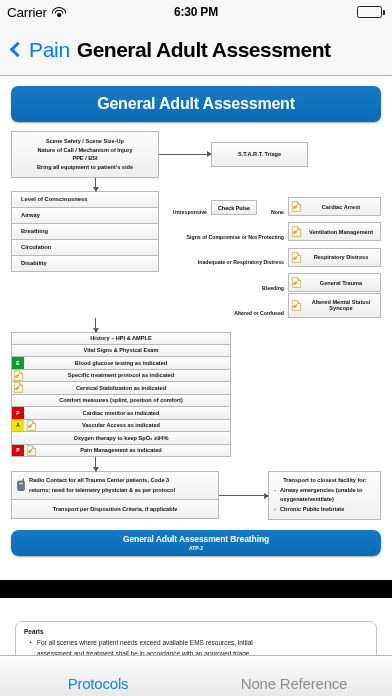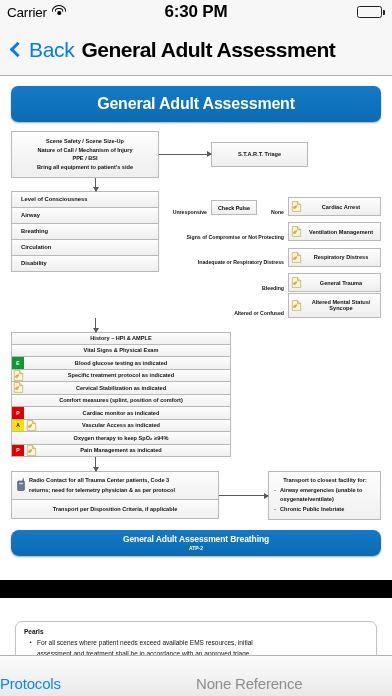--- a/index.html
+++ b/index.html
@@ -10,33 +10,33 @@
     overflow: hidden;
   }
   .phone { position: relative; width: 392px; height: 696px; background: #fff; }
 
   
   .statusbar {
     height: 24px; background: #f7f7f7;
     display: flex; align-items: center; position: relative;
     padding: 0 7px; font-size: 13.5px; color: #000;
   }
-  .sb-left { display: flex; align-items: flex-start; gap: 5px; }
+  .sb-left { display: flex; align-items: center; gap: 5px; }
   .sb-carrier { font-size: 13.5px; letter-spacing: -0.2px; }
   .wifi { width: 15px; height: 11px; position: relative; }
   .wifi i {
     position: absolute; left: 50%; transform: translateX(-50%);
     border: 1.6px solid #000; border-bottom: none; border-radius: 50% 50% 0 0 / 100% 100% 0 0;
   }
   .wifi i:nth-child(1) { width: 15px; height: 7px; top: 0; }
   .wifi i:nth-child(2) { width: 9px;  height: 4.5px; top: 3px; }
   .wifi i:nth-child(3) { width: 3.5px; height: 3.5px; top: 6.5px; background: #000; border-radius: 50%; border: none; }
   .sb-time {
     position: absolute; left: 0; right: 0; text-align: center;
-    font-size: 17px; font-weight: bold; letter-spacing: -0.2px;
+    font-size: 12px; font-weight: bold; letter-spacing: -0.2px;
   }
   .sb-right { margin-left: auto; display: flex; align-items: center; }
   .battery { width: 25px; height: 12px; border: 1.4px solid #222; border-radius: 2.5px; padding: 1.3px; }
   .battery-fill { height: 100%; background: #000; border-radius: 1px; }
   .battery-cap { width: 2px; height: 5px; background: #222; border-radius: 0 1px 1px 0; margin-left: 1px; }
 
   
   .navbar {
     height: 52px; background: #f7f7f7;
     border-bottom: 1px solid #b2b2b2;
@@ -217,21 +217,21 @@
   .pearls-bullet { width: 13px; flex: 0 0 13px; text-align: center; font-size: 6px; }
 
   
   .tabbar {
     position: absolute; bottom: 0; left: 0; right: 0; height: 41px;
     background: linear-gradient(#fcfcfc, #e9e9e9);
     border-top: 1px solid #b2b2b2;
     display: flex; align-items: flex-end;
   }
   .tab {
-    flex: 1; text-align: left; font-size: 15px;
+    flex: 1; text-align: center; font-size: 15px;
     padding-bottom: 4px; letter-spacing: -0.2px; cursor: pointer;
   }
   .tab.active { color: #0a84ff; }
   .tab.inactive { color: #8e8e8e; }
 </style>
 </head>
 <body>
 
 <div class="phone">
 
@@ -247,21 +247,21 @@
     <div class="sb-time">6:30 PM</div>
     <div class="sb-right">
       <span class="battery"><span class="battery-fill"></span></span>
       <span class="battery-cap"></span>
     </div>
   </div>
 
   <div class="navbar">
     <div class="back-btn">
       <span class="chev"></span>
-      <span class="back-label">Back</span>
+      <span class="back-label">Pain</span>
     </div>
     <div class="nav-title">General Adult Assessment</div>
   </div>
 
   <div class="viewport">
 
     <div class="page page1">
 
       <div class="banner">General Adult Assessment</div>
 

